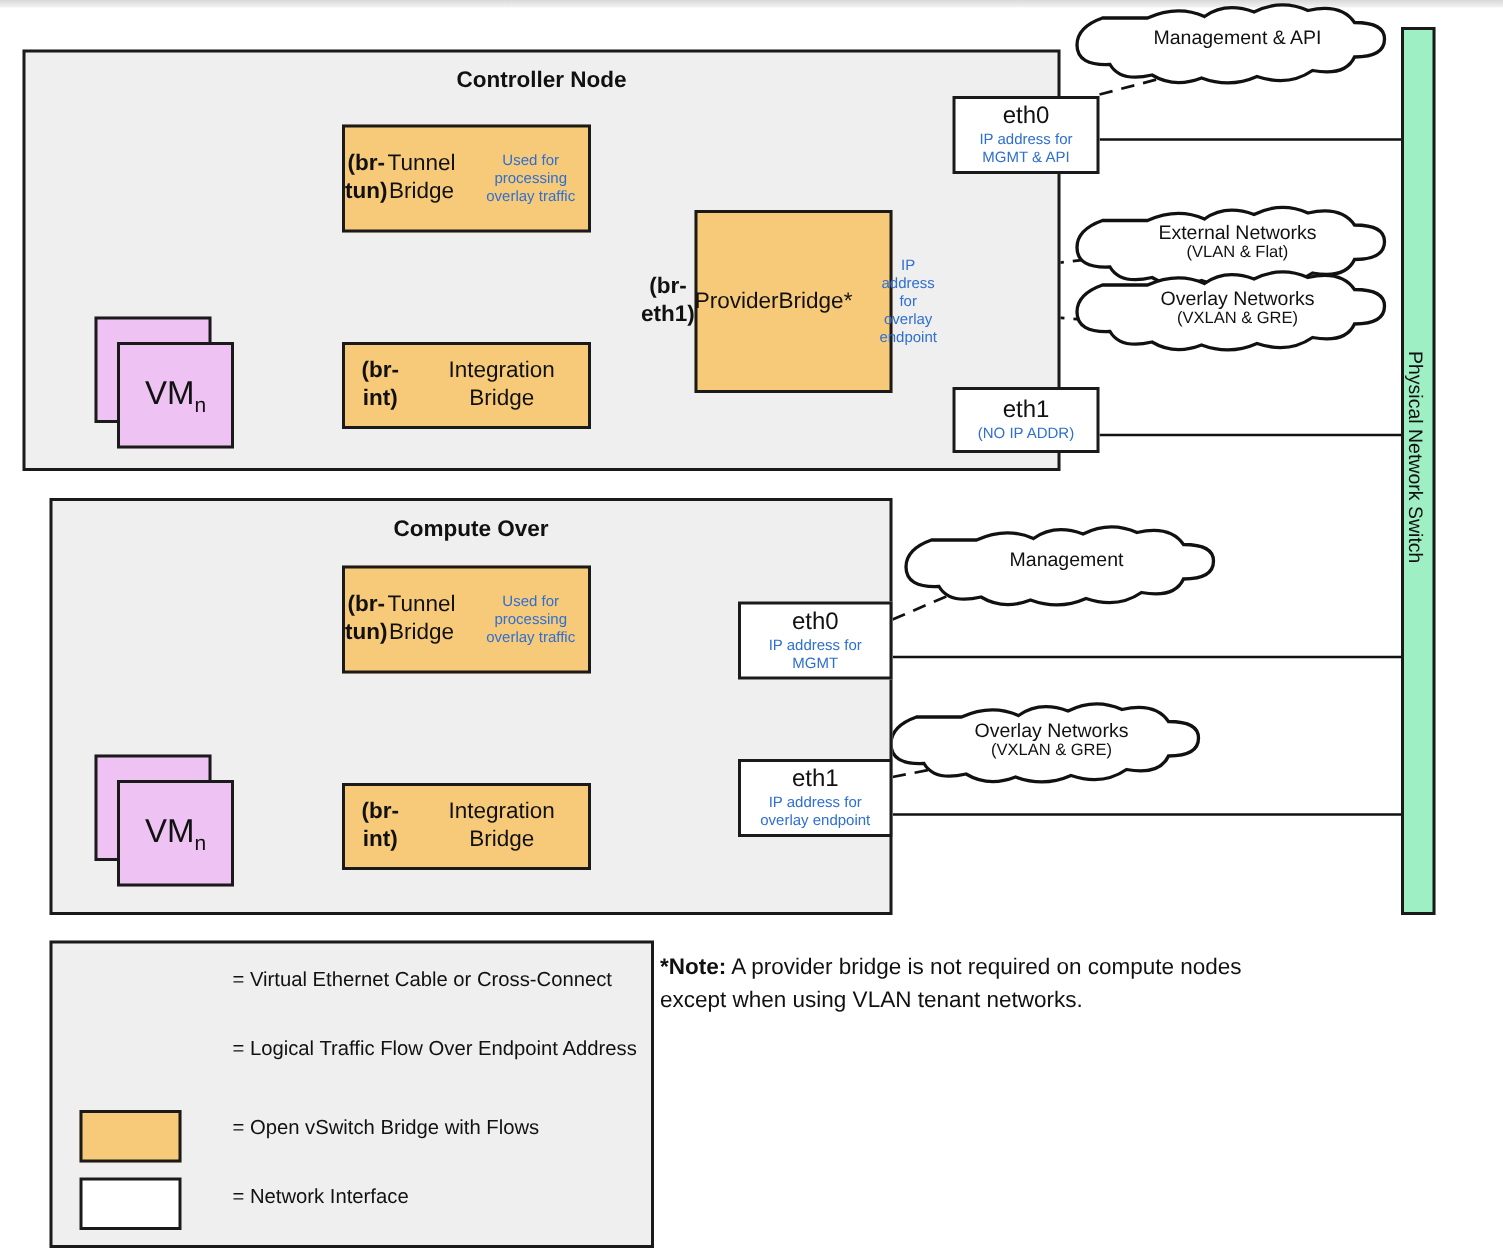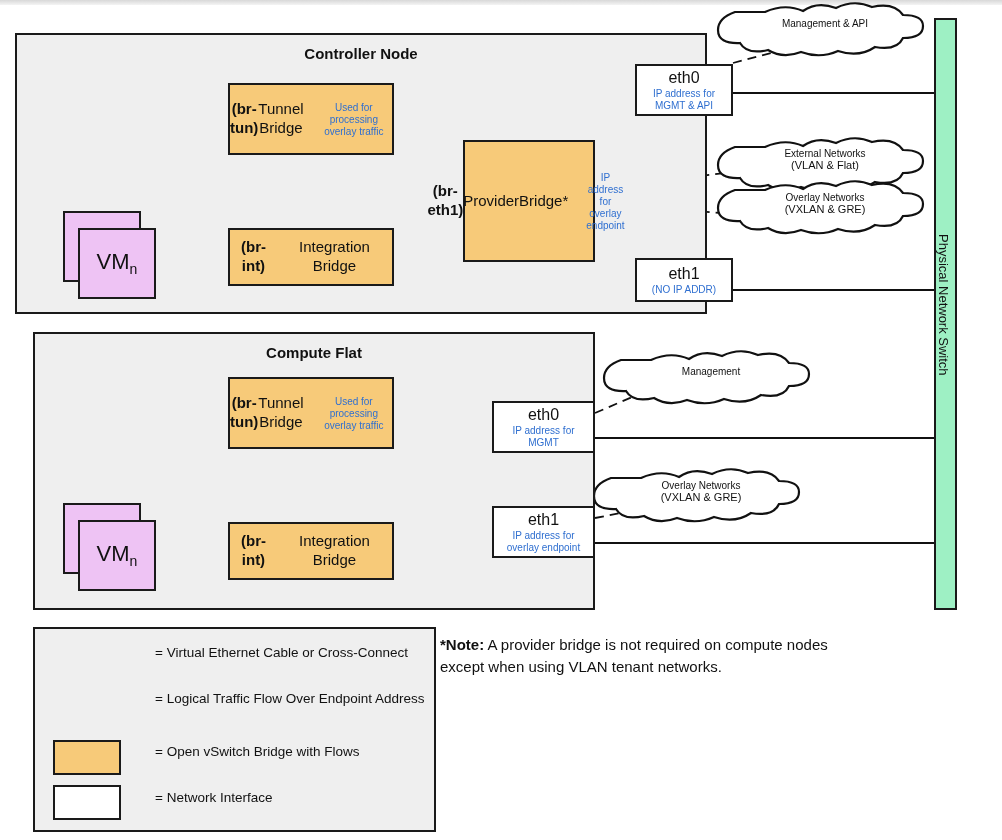--- a/index.html
+++ b/index.html
@@ -127,21 +127,21 @@
     white-space: nowrap;
     transform-origin: 0 0;
     transform: rotate(90deg);
   }
   .cloud-label {
     position: absolute;
     text-align: center;
     width: 100%;
     color: #111;
   }
-  .cloud-main { font-size: 10px; line-height: 1.1; }
+  .cloud-main { font-size: 13px; line-height: 1.1; }
   .cloud-sub { font-size: 11px; line-height: 1.1; }
   .legend-panel {
     position: absolute;
     background: #efefef;
     border: 2px solid #1a1a1a;
     box-sizing: border-box;
   }
   .legend-text {
     position: absolute;
     font-size: 13.5px;
@@ -328,21 +328,21 @@
     <div class="iface-sub">IP address for</div>
     <div class="iface-sub">MGMT &amp; API</div>
   </div>
 
   <div class="iface-box" style="left:635px; top:258px; width:98px; height:44px;">
     <div class="iface-name">eth1</div>
     <div class="iface-sub">(NO IP ADDR)</div>
   </div>
 
   <div class="node-panel" style="left:33px; top:332px; width:562px; height:278px;">
-    <div class="node-title">Compute Flat</div>
+    <div class="node-title">Compute Over</div>
   </div>
 
   <div class="bridge-box" style="left:228px; top:377px; width:166px; height:72px;">
     <div class="bridge-name">(br-tun)</div>
     <div class="bridge-sub">Tunnel Bridge</div>
     <div class="bridge-note">Used for processing overlay traffic</div>
   </div>
 
   <div class="bridge-box" style="left:228px; top:522px; width:166px; height:58px;">
     <div class="bridge-name">(br-int)</div>

